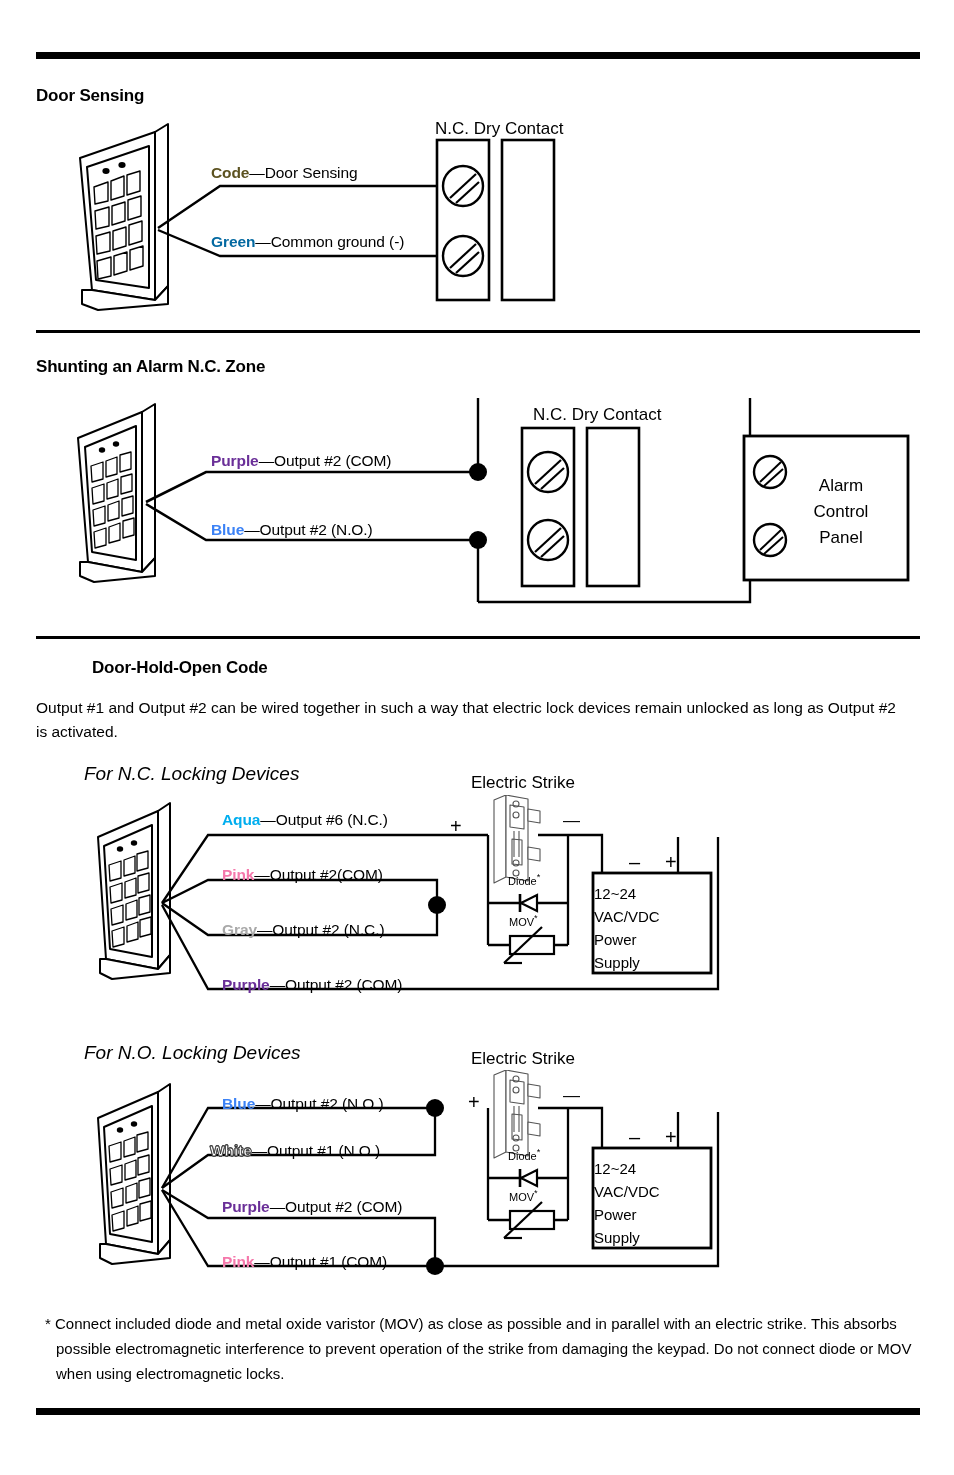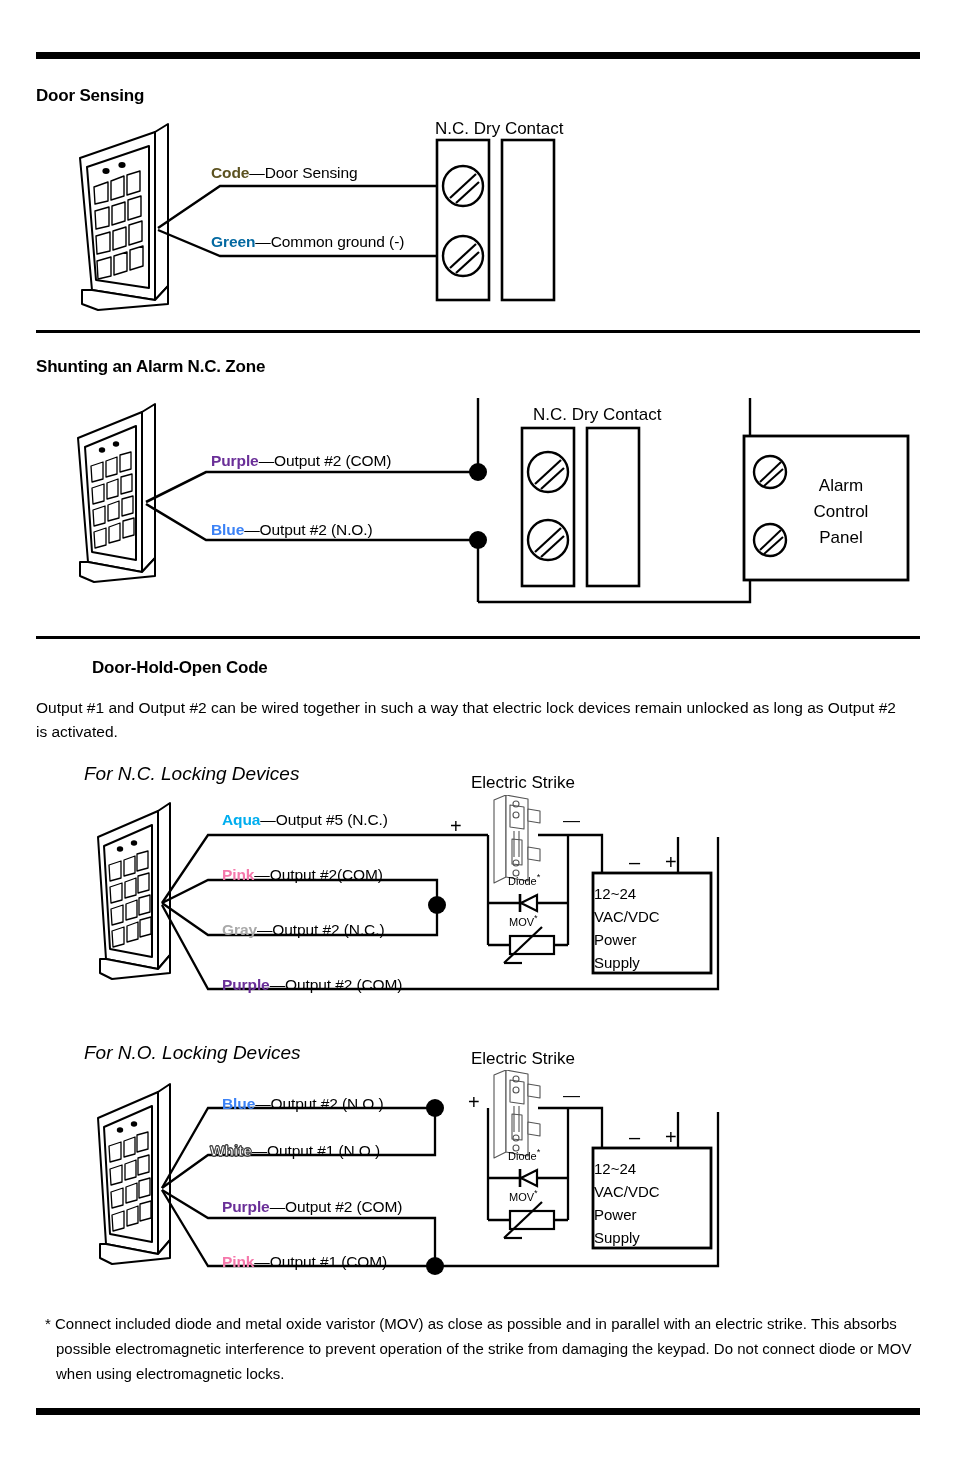--- a/index.html
+++ b/index.html
@@ -388,21 +388,21 @@
     </g>
 
     <rect x="503" y="78" width="118" height="100" fill="#ffffff" stroke="#000000" stroke-width="2.8"></rect>
 
     <g stroke="#000000" stroke-width="2.3" fill="none">
       <path d="M588,78 L588,42"></path>
     </g>
   </svg>
 
   <div class="wlabel" style="left:222px; top:811px;">
-    <span class="cname c-aqua">Aqua</span><span>—Output #5 (N.C.)</span>
+    <span class="cname c-aqua">Aqua</span><span>—Output #6 (N.C.)</span>
   </div>
   <div class="wlabel" style="left:222px; top:866px;">
     <span class="cname c-pink">Pink</span><span>—Output #2(COM)</span>
   </div>
   <div class="wlabel" style="left:222px; top:921px;">
     <span class="cname c-gray">Gray</span><span>—Output #2 (N.C.)</span>
   </div>
   <div class="wlabel" style="left:222px; top:976px;">
     <span class="cname c-purple">Purple</span><span>—Output #2 (COM)</span>
   </div>

